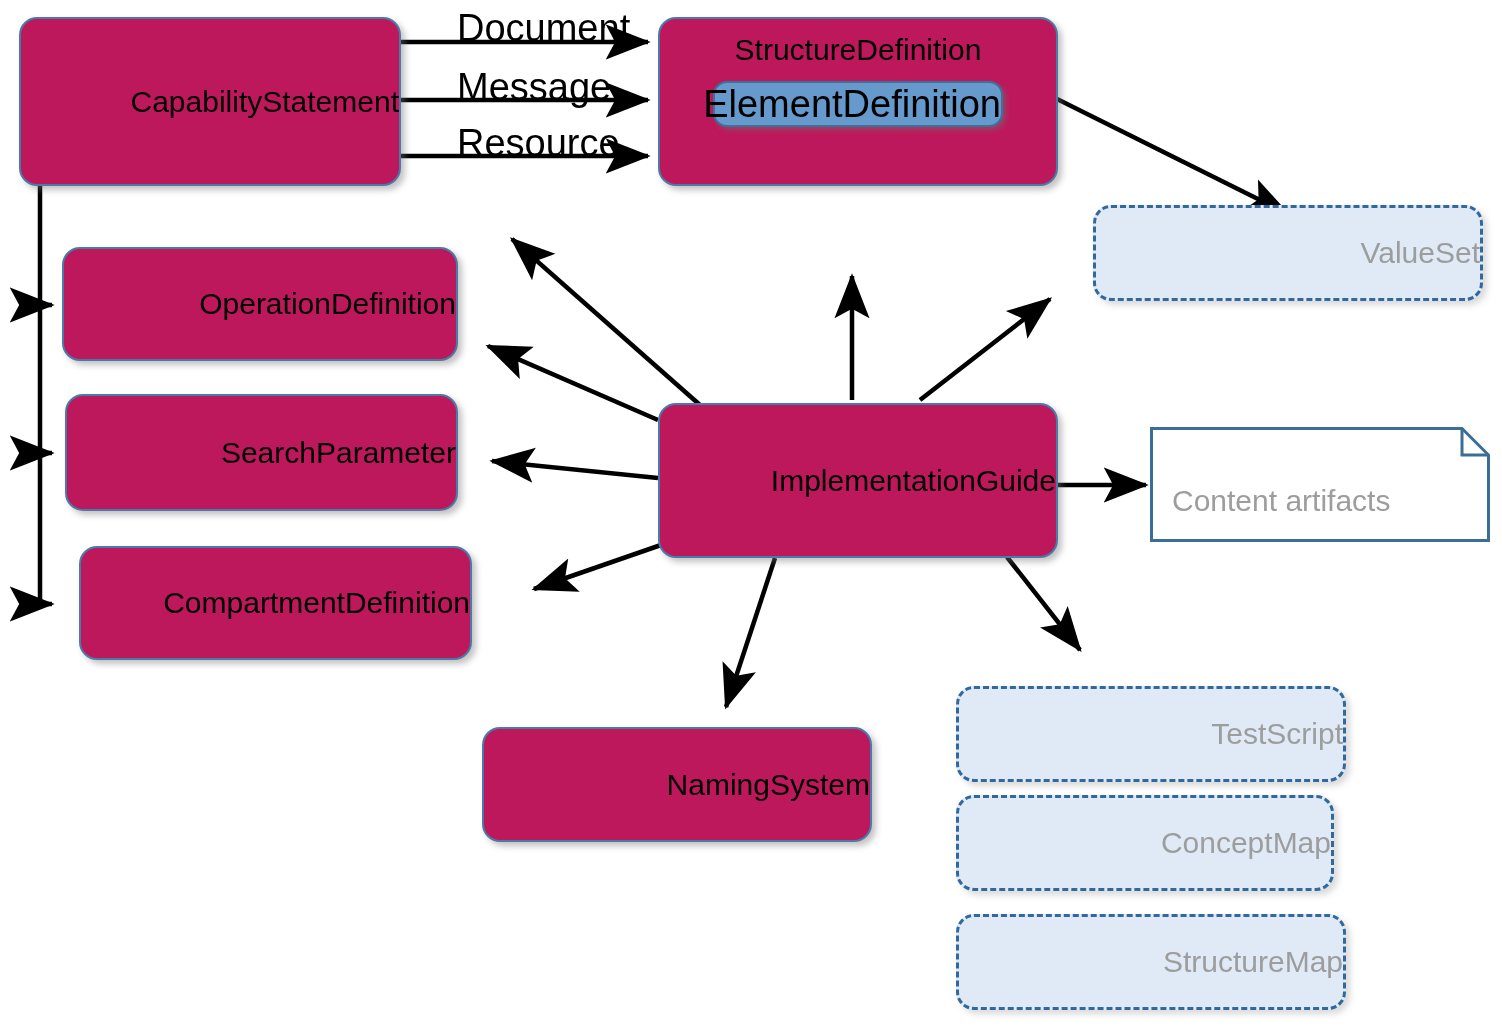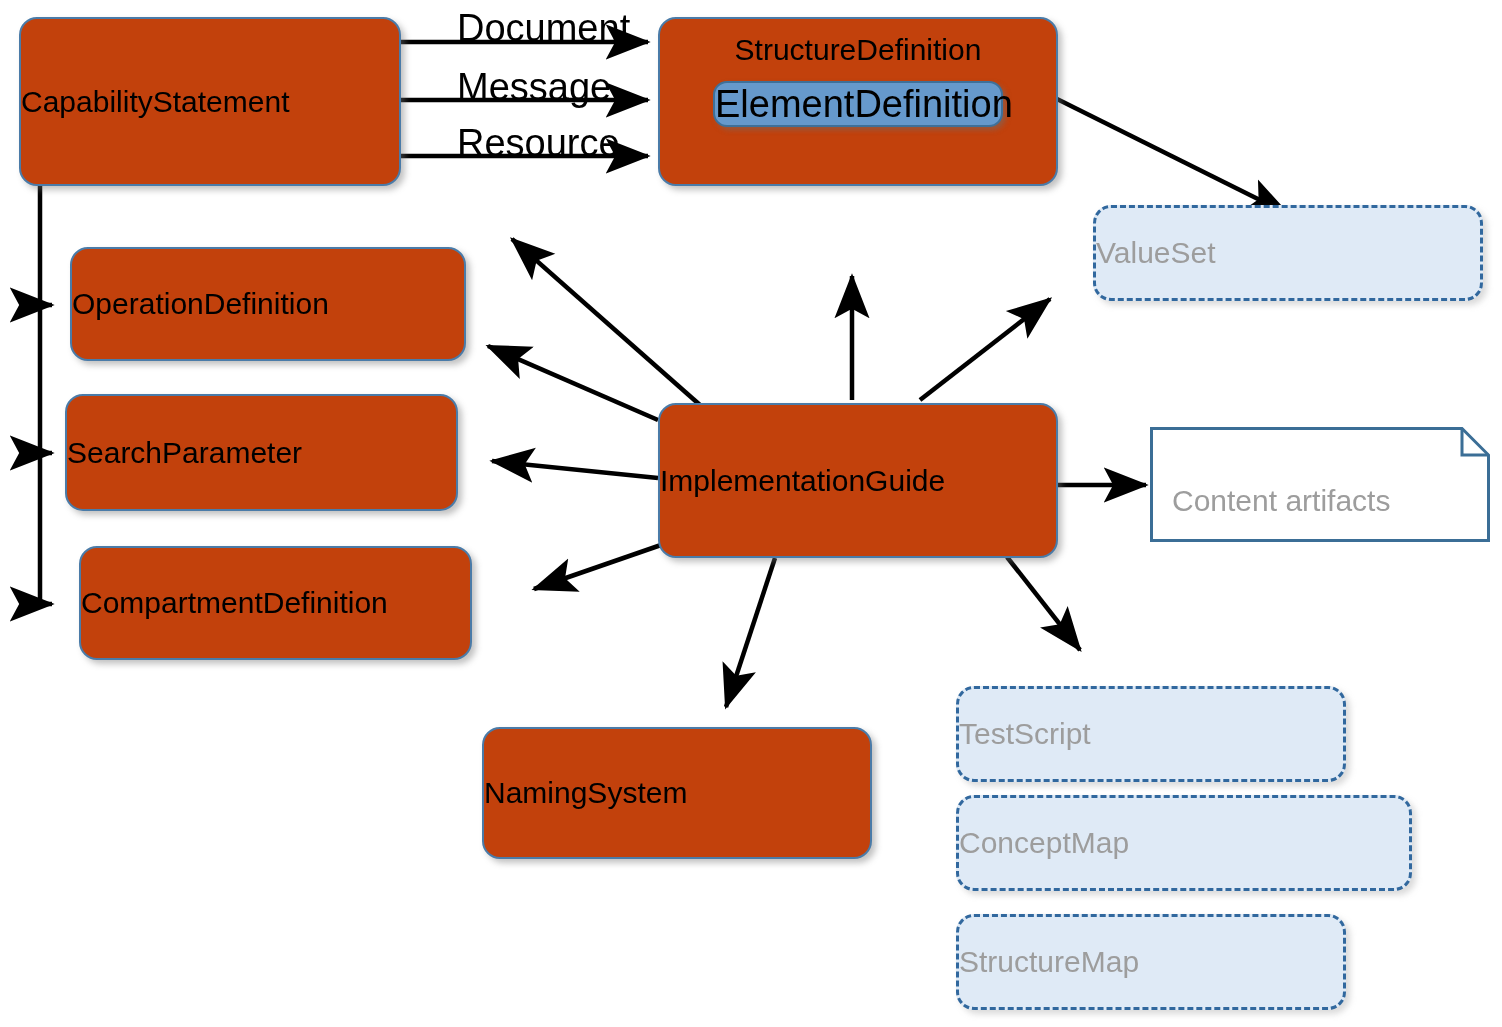--- a/index.html
+++ b/index.html
@@ -21,26 +21,26 @@
     top: 0;
     width: 1502px;
     height: 1027px;
     pointer-events: none;
   }
   .node {
     position: absolute;
     box-sizing: border-box;
     display: flex;
     align-items: center;
-    justify-content: flex-start;
+    justify-content: flex-end;
     text-align: center;
     border-radius: 18px;
   }
   .node-solid {
-    background: #c2410c;
+    background: #be185d;
     border: 2px solid #4a7ba8;
     color: #000000;
     box-shadow: 4px 4px 6px rgba(120,120,120,0.45);
   }
   .node-nested {
     background: #6699cc;
     border: 2px solid #3f7099;
     color: #000000;
     box-shadow: 3px 3px 5px rgba(110,110,110,0.5);
     border-radius: 12px;
@@ -159,21 +159,21 @@
     <span class="structdef-title t30">StructureDefinition</span>
     <div class="node node-nested t28" style="position:relative; left:0; top:14px; width:290px; height:46px;border-radius:14px;">
       <span>ElementDefinition</span>
     </div>
   </div>
 
   <div class="node node-dashed t30" style="left:1093px; top:205px; width:390px; height:96px;">
     <span>ValueSet</span>
   </div>
 
-  <div class="node node-solid t30" style="left:62px; top:247px; width:396px; height:114px;margin-left:8px;">
+  <div class="node node-solid t30" style="left:62px; top:247px; width:396px; height:114px;">
     <span>OperationDefinition</span>
   </div>
 
   <div class="node node-solid t30" style="left:65px; top:394px; width:393px; height:117px;">
     <span>SearchParameter</span>
   </div>
 
   <div class="node node-solid t30" style="left:67px; top:546px; width:393px; height:114px;margin-left:12px;">
     <span>CompartmentDefinition</span>
   </div>
@@ -185,29 +185,29 @@
   <div class="node node-note t30" style="left:1150px; top:427px; width:340px; height:115px;">
     <svg class="note-svg" viewBox="0 0 340 115" preserveAspectRatio="none">
       <path d="M1.5,1.5 L312,1.5 L338.5,28 L338.5,113.5 L1.5,113.5 Z" fill="#ffffff" stroke="#3b6e96" stroke-width="3"></path>
       <path d="M312,1.5 L312,28 L338.5,28" fill="none" stroke="#3b6e96" stroke-width="3"></path>
     </svg>
     <div class="note-text">
       <div>Content artifacts</div>
     </div>
   </div>
 
-  <div class="node node-solid t30" style="left:482px; top:727px; width:390px; height:132px;">
+  <div class="node node-solid t30" style="left:482px; top:727px; width:390px; height:115px;">
     <span>NamingSystem</span>
   </div>
 
   <div class="node node-dashed t30" style="left:956px; top:679px; width:390px; height:96px;margin-top:7px;">
     <span>TestScript</span>
   </div>
 
-  <div class="node node-dashed t30" style="left:956px; top:795px; width:456px; height:96px;">
+  <div class="node node-dashed t30" style="left:956px; top:795px; width:378px; height:96px;">
     <span>ConceptMap</span>
   </div>
 
   <div class="node node-dashed t30" style="left:956px; top:914px; width:390px; height:96px;">
     <span>StructureMap</span>
   </div>
 
   <div class="edge-label t28" style="left:457px; top:7px;">Document</div>
   <div class="edge-label t28" style="left:457px; top:66px;">Message</div>
   <div class="edge-label t28" style="left:457px; top:122px;">Resource</div>

